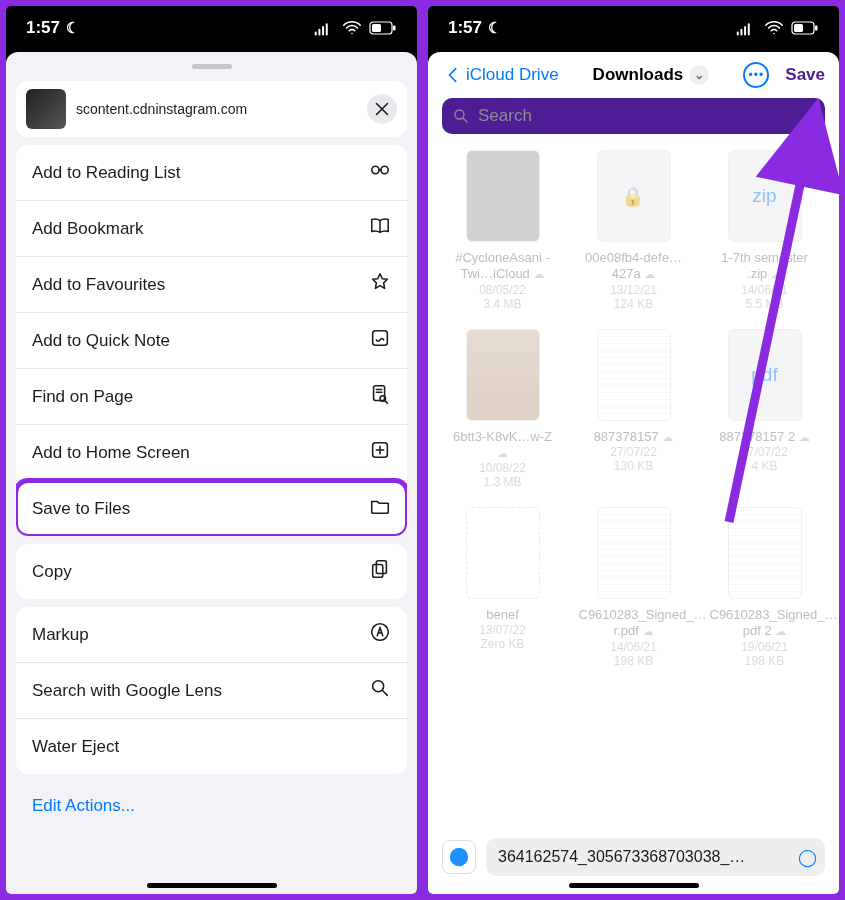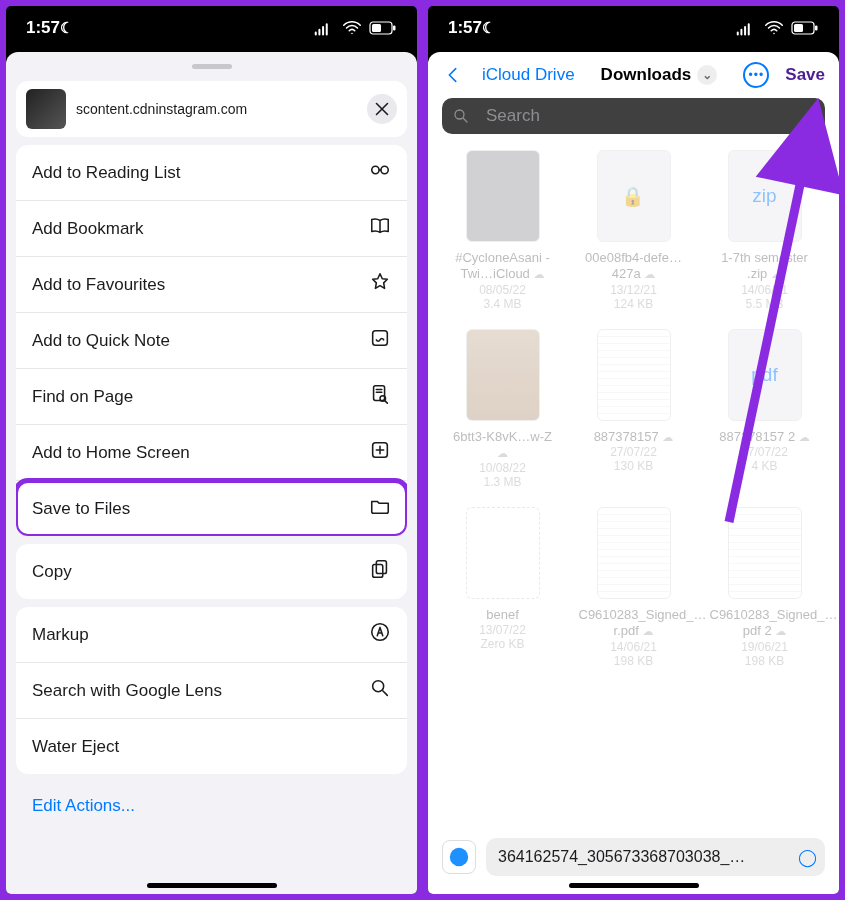--- a/index.html
+++ b/index.html
@@ -1,19 +1,19 @@
 <!DOCTYPE html>
 <html><head>
 <meta charset="utf-8">
 <style>
   * { box-sizing: border-box; margin: 0; padding: 0; font-family: -apple-system, 'Helvetica Neue', Arial, sans-serif; -webkit-font-smoothing: antialiased; }
   body { background:#8a2be2; width:845px; height:900px; display:flex; gap:5px; padding:3px; }
   .phone { flex:1; background:#000; border:3px solid #8a2be2; border-radius:8px; position:relative; overflow:hidden; display:flex; flex-direction:column; }
   .statusbar { height:44px; display:flex; justify-content:space-between; align-items:center; padding:0 20px; color:#fff; font-size:17px; font-weight:600; }
-  .sb-left { display:flex; align-items:center; }
+  .sb-left { display:flex; align-items:center; gap:6px; }
   .sb-right { display:flex; align-items:center; gap:6px; }
   .moon { font-size:15px; }
   .home-ind { position:absolute; bottom:6px; left:50%; transform:translateX(-50%); width:130px; height:5px; background:#000; border-radius:3px; z-index:20; }
   .phone:nth-child(1) .home-ind{ background:#000;}
   .phone:nth-child(2) .home-ind{ background:#000;}
 
   
   .sheet { background:#f2f2f7; flex:1; border-radius:12px 12px 0 0; margin-top:2px; padding:10px 10px 12px 10px; display:flex; flex-direction:column; gap:8px; overflow:hidden; }
   .grabber { width:40px; height:5px; background:#c7c7cc; border-radius:3px; margin:2px auto 4px; }
   .source-row { background:#fff; border-radius:12px; display:flex; align-items:center; padding:8px 10px; gap:10px; }
@@ -25,28 +25,28 @@
   .row { display:flex; align-items:center; justify-content:space-between; padding:14px 16px; font-size:17px; color:#1c1c1e; border-bottom:1px solid #e5e5ea; cursor:pointer;}
   .group .row:last-child { border-bottom:none; }
   .row .ico { width:28px; text-align:right; }
   .row.hl { outline:5px solid #8a2be2; outline-offset:-2px; border-radius:12px; position:relative; z-index:5; background:#fff;}
 
   .edit-actions { color:#007aff; font-size:17px; padding:14px 16px; }
 
   
   .files { background:#fff; flex:1; border-radius:12px 12px 0 0; margin-top:2px; display:flex; flex-direction:column; position:relative; }
   .f-header { display:flex; align-items:center; justify-content:space-between; padding:10px 14px; }
-  .back { color:#007aff; font-size:17px; display:flex; align-items:center; gap:18px; }
+  .back { color:#007aff; font-size:17px; display:flex; align-items:center; gap:2px; }
   .title-wrap { display:flex; align-items:center; gap:6px; font-size:17px; font-weight:600; }
   .chev { width:20px;height:20px;border-radius:50%;background:#eee;display:flex;align-items:center;justify-content:center;color:#6e6e73;font-size:12px;}
   .actions-right { display:flex; align-items:center; gap:16px; }
   .dots { width:26px;height:26px;border:2px solid #007aff;border-radius:50%;display:flex;align-items:center;justify-content:center;color:#007aff;font-size:12px;letter-spacing:1px;}
   .save { color:#4c1d95; font-weight:600; font-size:17px; }
 
-  .search { margin:0 14px 10px; background:#404040; border-radius:10px; display:flex; align-items:center; gap:16px; padding:8px 10px; color:#8e8e93; font-size:17px;}
+  .search { margin:0 14px 10px; background:#4c1d95; border-radius:10px; display:flex; align-items:center; gap:8px; padding:8px 10px; color:#8e8e93; font-size:17px;}
   .grid { flex:1; padding:6px 14px 60px; display:grid; grid-template-columns:repeat(3,1fr); gap:18px 10px; align-content:start;}
   .item { display:flex; flex-direction:column; align-items:center; text-align:center; opacity:0.45; }
   .item .fthumb { width:74px; height:92px; border-radius:6px; background:#e9e9ee; border:1px solid #ddd; display:flex; align-items:center; justify-content:center; font-size:19px; color:#007aff; font-weight:500; margin-bottom:8px;}
   .item.dark .fthumb{ background:#9a9a9f;}
   .item.face .fthumb{ background:linear-gradient(#c9b39d,#b89a80);}
   .item.doc .fthumb{ background:#fff;border:1px solid #ddd; background-image:repeating-linear-gradient(#fff,#fff 6px,#eee 6px,#eee 7px);}
   .item .fname { font-size:13px; color:#6e6e73; line-height:1.25; max-width:110px;}
   .item .fmeta { font-size:12px; color:#b0b0b5; }
   .cloud-sm { display:inline-block; font-size:11px; color:#b0b0b5;}
 

